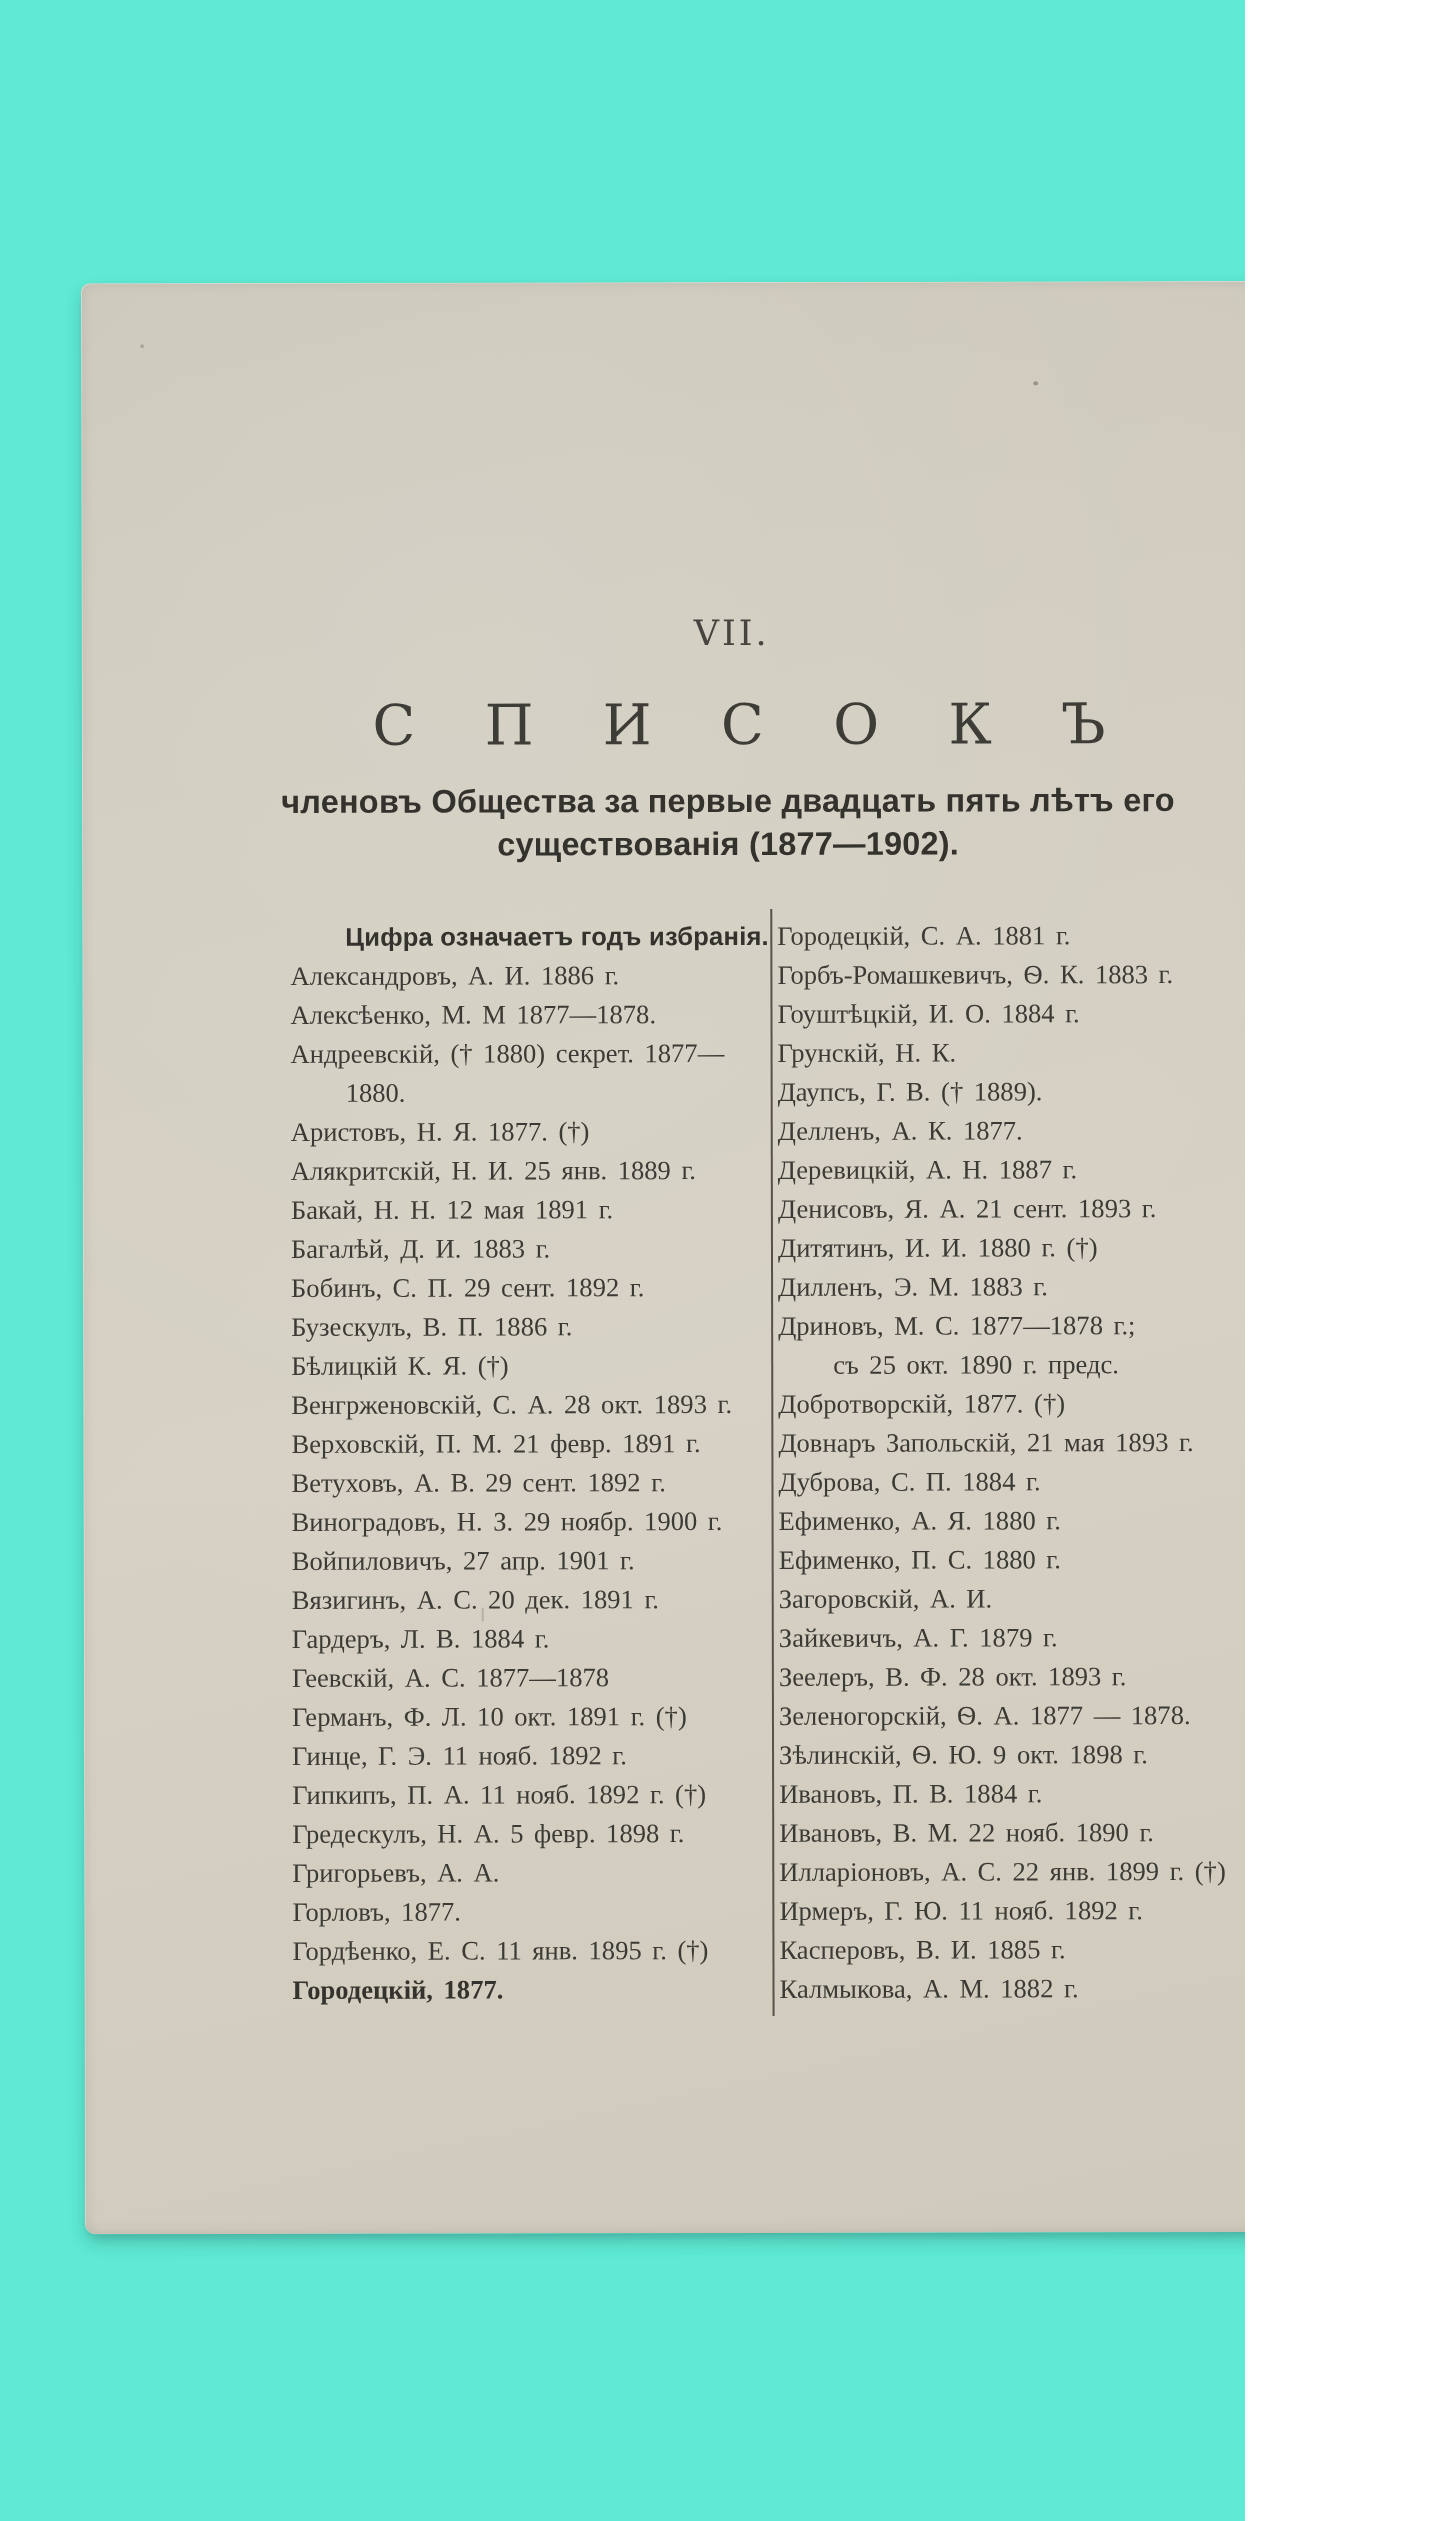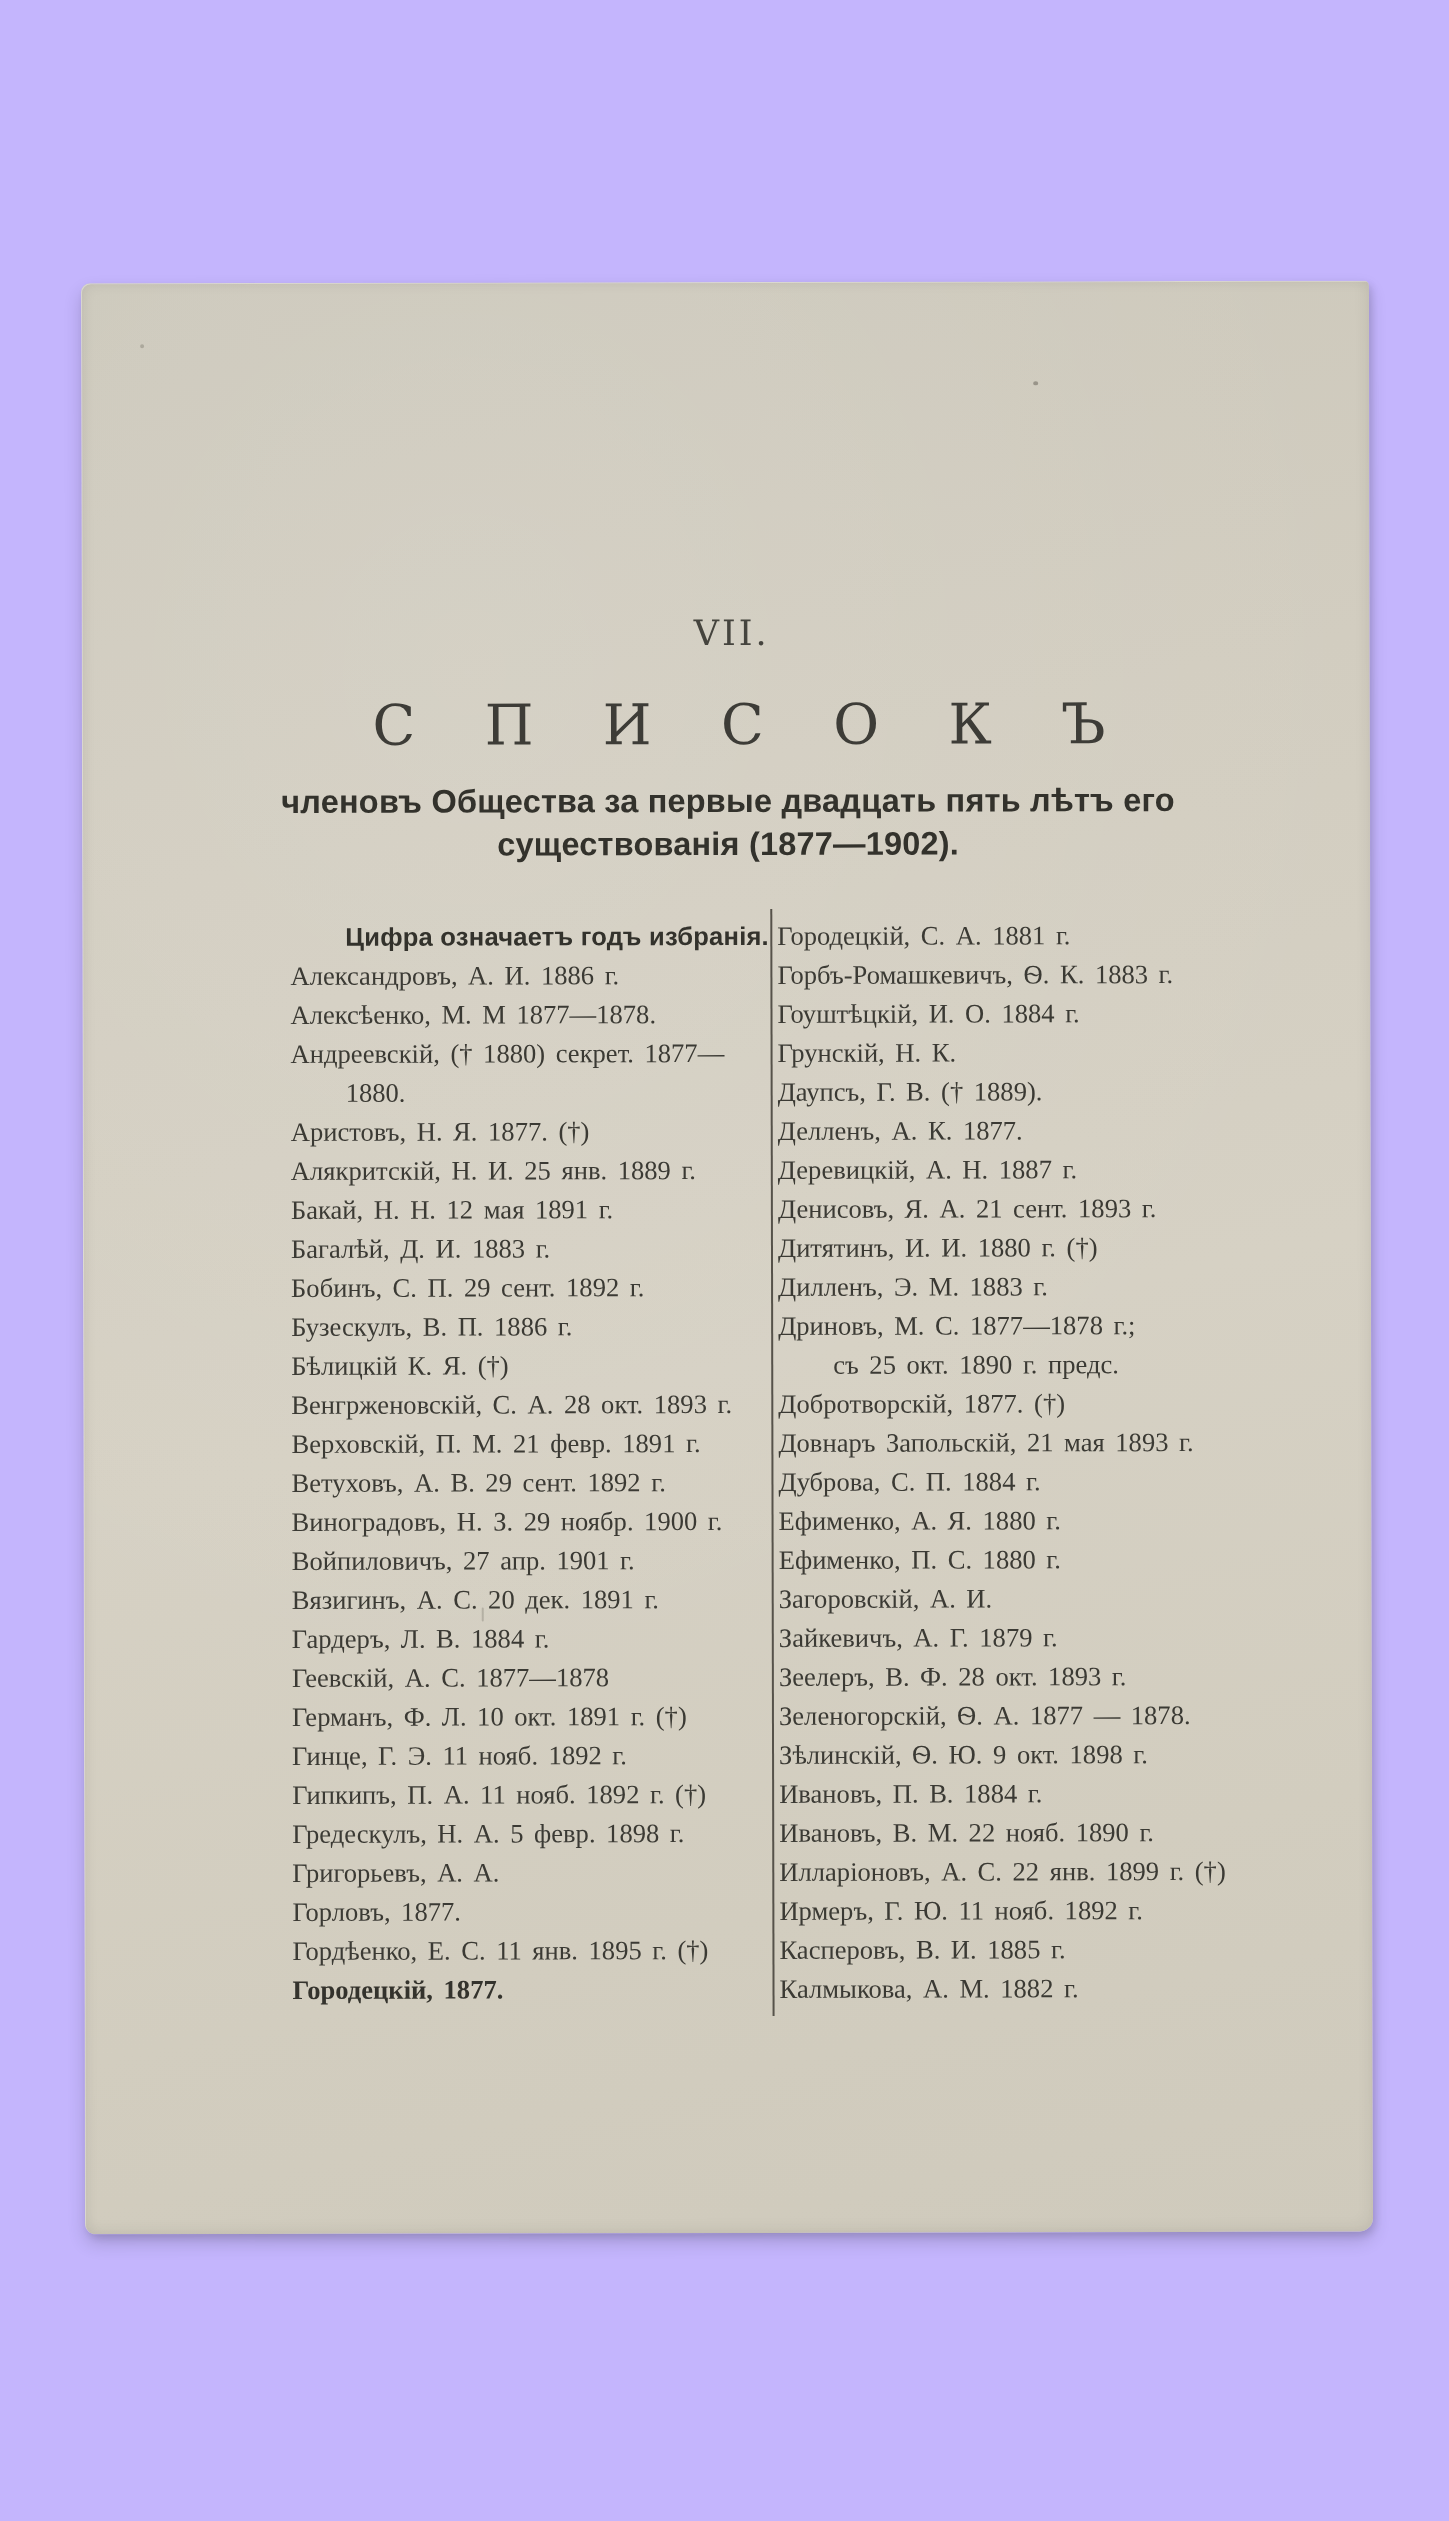--- a/index.html
+++ b/index.html
@@ -3,24 +3,25 @@
 <meta charset="utf-8">
 <style>
   html, body {
     margin: 0;
     padding: 0;
     background: #ffffff;
     font-family: "Liberation Serif", serif;
   }
   .canvas {
     position: relative;
-    width: 1449px;
+    width: 1230px;
     height: 2522px;
-    background: #c4b5fd;
+    background: #5eead4;
     overflow: hidden;
+    padding-left: 15px;
   }
   .page {
     position: absolute;
     left: 83px;
     top: 282px;
     width: 1288px;
     height: 1951px;
     background:
       radial-gradient(ellipse 120% 90% at 30% 20%, rgba(255,255,255,0.10), rgba(0,0,0,0) 60%),
       linear-gradient(168deg, #ccc8bb 0%, #d2cdc0 28%, #d6d1c4 55%, #d2cdbf 80%, #cfcabc 100%);

